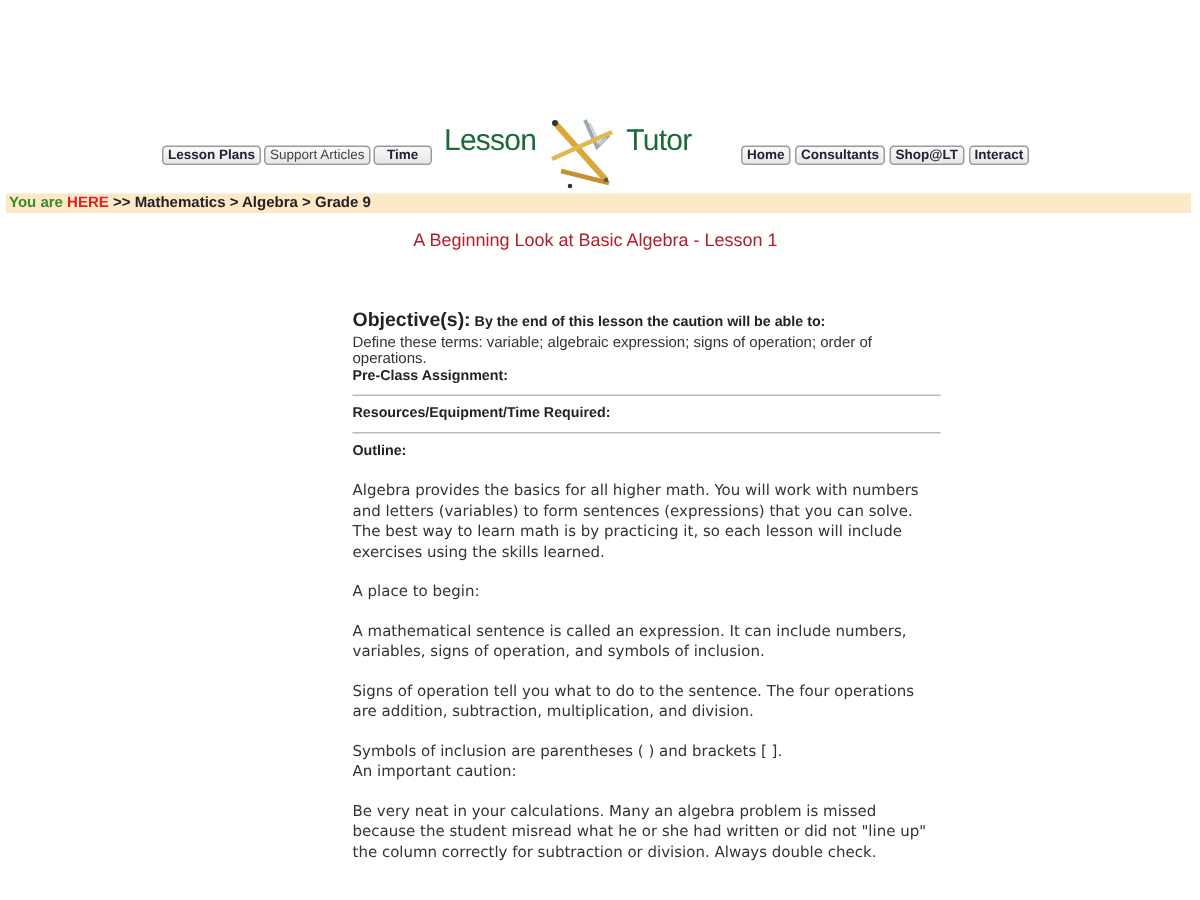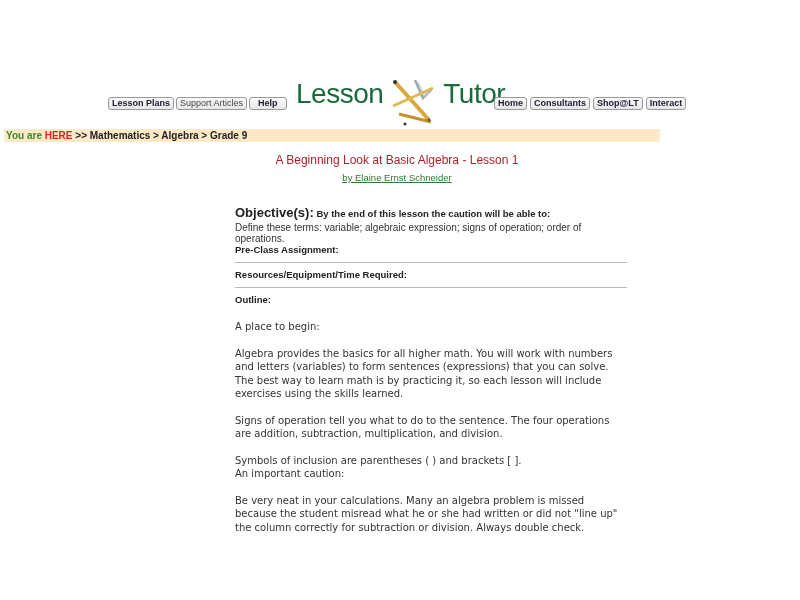--- a/index.html
+++ b/index.html
@@ -5,24 +5,24 @@
     html, body { margin: 0; padding: 0; background: #ffffff; }
     body { width: 800px; height: 600px; overflow: hidden; position: relative; font-family: "Liberation Sans", sans-serif; color: #222; }
 
     .header { position: absolute; top: 76px; left: 0; width: 800px; height: 54px; }
     .nav-left { position: absolute; left: 108px; top: 21px; display: flex; gap: 2px; }
     .nav-right { position: absolute; left: 494px; top: 21px; display: flex; gap: 3px; }
     .nav-btn { font-size: 9px; font-weight: bold; color: #223; border: 1px solid #999; border-radius: 3px; padding: 0 3px; height: 11px; line-height: 11px; background: linear-gradient(#fafafa, #e6e6e6); white-space: nowrap; cursor: pointer; text-align: center; }
     .nav-btn.plain { font-weight: normal; color: #444; }
 
     .logo { position: absolute; left: 296px; top: 0; height: 54px; display: flex; align-items: flex-start; }
-    .logo-word { font-size: 28px; color: #1a6a3a; font-family: "Liberation Sans", sans-serif; line-height: 36px; letter-spacing: -0.5px; }
+    .logo-word { font-size: 20px; color: #1a6a3a; font-family: "Liberation Sans", sans-serif; line-height: 36px; letter-spacing: -0.5px; }
     .logo-art { width: 56px; height: 54px; position: relative; margin: 0 2px; }
 
-    .breadcrumb-bar { position: absolute; top: 129px; left: 4px; width: 656px; height: 13px; background: #fde8c8; font-size: 10px; font-weight: bold; line-height: 13px; padding-left: 2px; box-sizing: border-box; }
+    .breadcrumb-bar { position: absolute; top: 129px; left: 4px; width: 790px; height: 13px; background: #fde8c8; font-size: 10px; font-weight: bold; line-height: 13px; padding-left: 2px; box-sizing: border-box; }
     .bc-youare { color: #3a8a2a; }
     .bc-here { color: #e02020; }
     .bc-path { color: #222; }
 
     .title-block { position: absolute; top: 153px; left: 0; width: 794px; text-align: center; }
     .lesson-title { font-size: 12px; color: #b0202a; line-height: 14px; }
     .author { font-size: 9.5px; color: #2a7a2a; text-decoration: underline; line-height: 12px; cursor: pointer; }
 
     .content { position: absolute; top: 205px; left: 235px; width: 392px; }
     .obj-line { font-size: 9.5px; font-weight: bold; line-height: 16px; }
@@ -33,21 +33,21 @@
     .body-text { font-family: "DejaVu Sans", sans-serif; font-size: 10px; color: #333; line-height: 13.5px; margin: 0 0 13px 0; }
     .body-text.tight { margin-bottom: 0; }
   </style>
 </head>
 <body>
 
 <div class="header">
   <div class="nav-left">
     <span class="nav-btn">Lesson Plans</span>
     <span class="nav-btn plain">Support Articles</span>
-    <span class="nav-btn" style="padding:0 8px;">Help</span>
+    <span class="nav-btn" style="padding:0 8px;">Time</span>
   </div>
 
   <div class="logo">
     <span class="logo-word">Lesson</span>
     <span class="logo-art">
       <svg width="56" height="54" viewBox="0 0 56 54">
         <path d="M30 4 L38 22 L46 14" fill="none" stroke="#9aa" stroke-width="2.5"></path>
         <path d="M33 6 L40 20 L44 16" fill="none" stroke="#ccd" stroke-width="1.2"></path>
         <line x1="10" y1="6" x2="44" y2="44" stroke="#d9a83a" stroke-width="4"></line>
         <line x1="8" y1="30" x2="48" y2="12" stroke="#e0b850" stroke-width="3"></line>
@@ -67,33 +67,33 @@
     <span class="nav-btn">Interact</span>
   </div>
 </div>
 
 <div class="breadcrumb-bar">
   <span class="bc-youare">You are </span><span class="bc-here">HERE</span><span class="bc-path"> &gt;&gt; Mathematics &gt; Algebra &gt; Grade 9</span>
 </div>
 
 <div class="title-block">
   <div class="lesson-title">A Beginning Look at Basic Algebra - Lesson 1</div>
-  <div><span class="author">by Elaine Ernst Schneider</span></div>
 </div>
 
 <div class="content">
   <div class="obj-line">
     <span class="obj-head">Objective(s):</span><span> By the end of this lesson the caution will be able to:</span>
   </div>
   <div class="small">Define these terms: variable; algebraic expression; signs of operation; order of operations.</div>
   <div class="label-bold">Pre-Class Assignment:</div>
   <hr class="sep">
   <div class="label-bold">Resources/Equipment/Time Required:</div>
   <hr class="sep">
   <div class="label-bold" style="margin-bottom:14px;">Outline:</div>
 
+  <p class="body-text">Algebra provides the basics for all higher math. You will work with numbers and letters (variables) to form sentences (expressions) that you can solve. The best way to learn math is by practicing it, so each lesson will include exercises using the skills learned.</p>
   <p class="body-text">A place to begin:</p>
-  <p class="body-text">Algebra provides the basics for all higher math. You will work with numbers and letters (variables) to form sentences (expressions) that you can solve. The best way to learn math is by practicing it, so each lesson will include exercises using the skills learned.</p>
+  <p class="body-text">A mathematical sentence is called an expression. It can include numbers, variables, signs of operation, and symbols of inclusion.</p>
   <p class="body-text">Signs of operation tell you what to do to the sentence. The four operations are addition, subtraction, multiplication, and division.</p>
   <p class="body-text tight">Symbols of inclusion are parentheses ( ) and brackets [ ].</p>
   <p class="body-text">An important caution:</p>
   <p class="body-text">Be very neat in your calculations. Many an algebra problem is missed because the student misread what he or she had written or did not "line up" the column correctly for subtraction or division. Always double check.</p>
 </div>
 
 </body></html>

